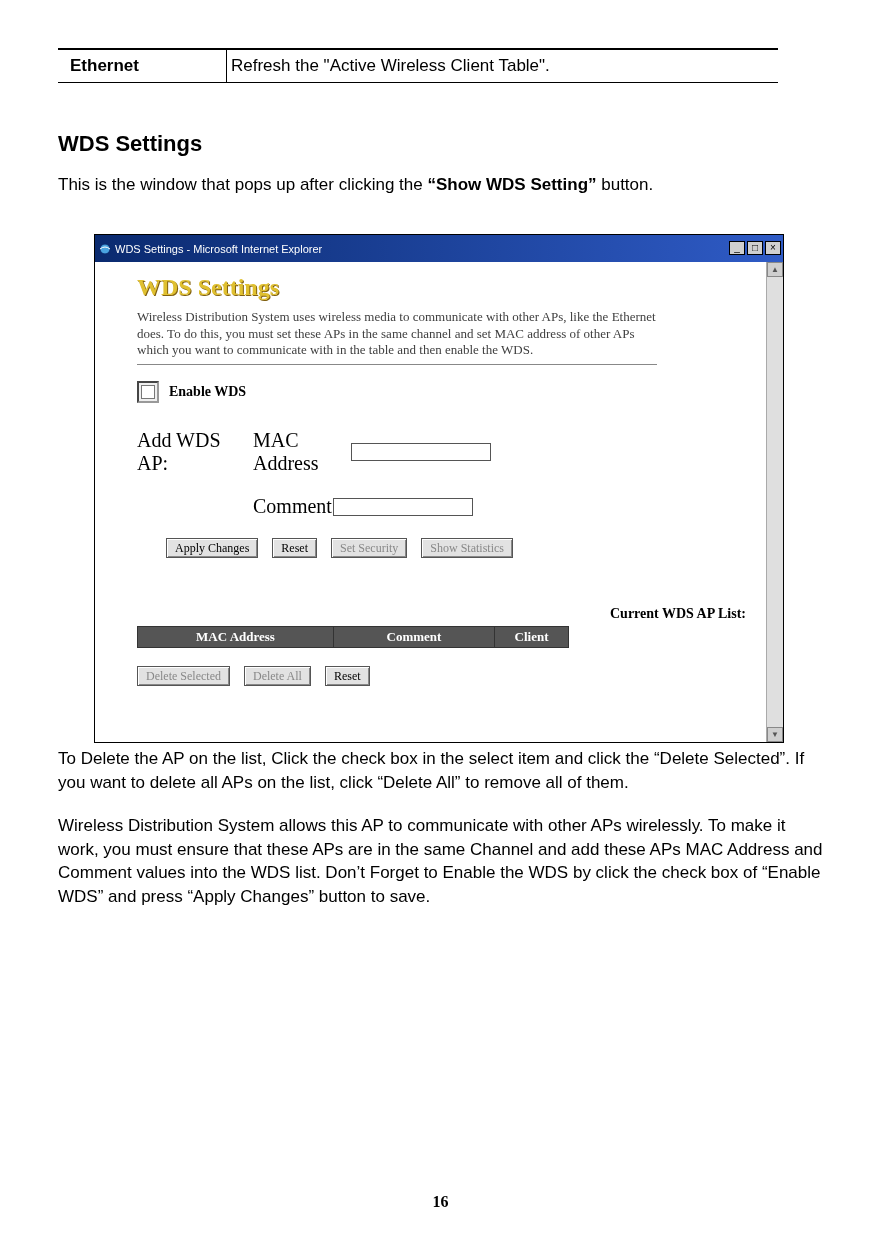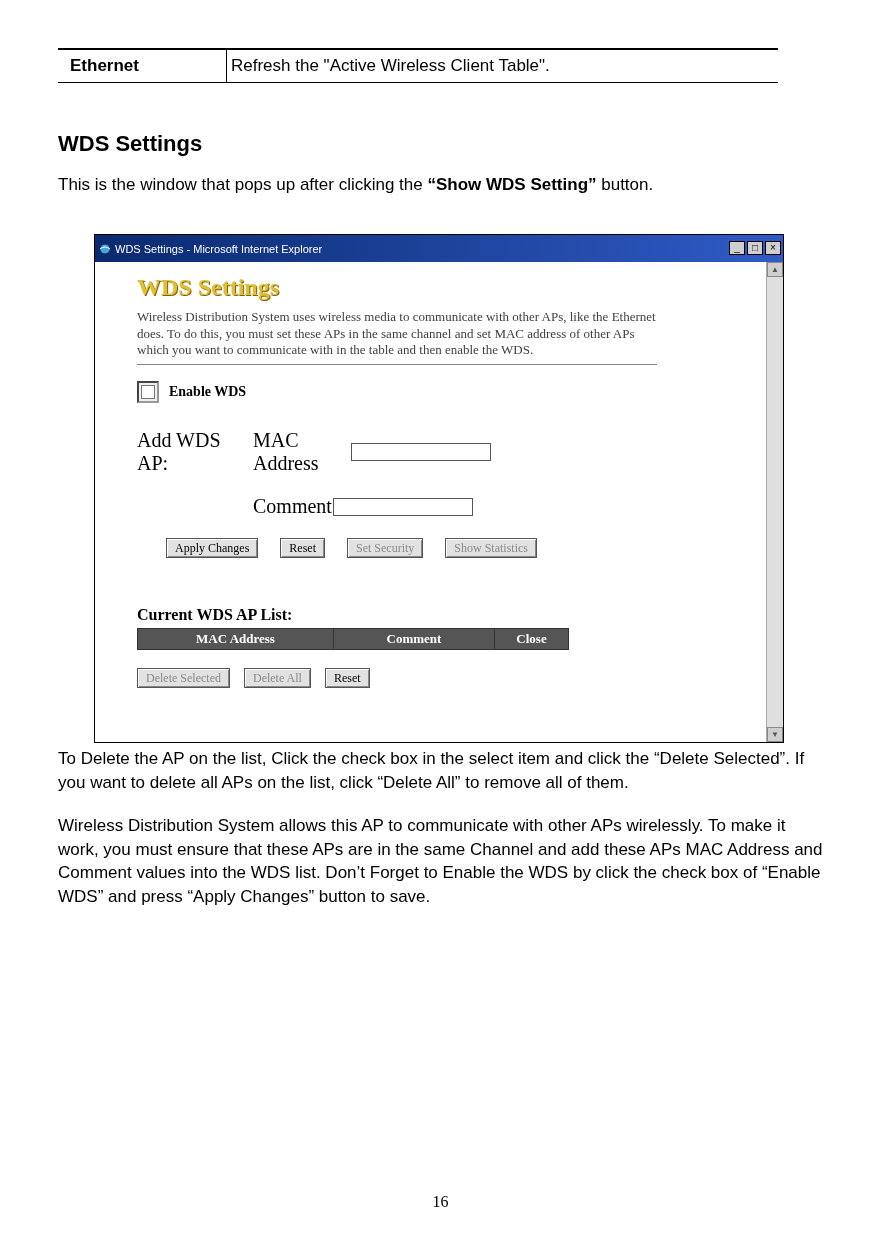--- a/index.html
+++ b/index.html
@@ -204,40 +204,41 @@
   .text-input {
     width: 140px;
     height: 18px;
     border: 1px solid #555;
     background: #fff;
     box-sizing: border-box;
   }
 
   .btn-row {
     display: flex;
-    gap: 22px;
+    gap: 14px;
     margin: 6px 0 48px 0;
     padding-left: 29px;
   }
   .ui-button {
     font-family: "Times New Roman", serif;
     font-size: 12px;
     padding: 3px 8px;
     background: #e2e2e2;
     border: 1px solid #555;
     box-shadow: inset 1px 1px 0 #fff, inset -1px -1px 0 #888;
     color: #000;
     line-height: 1;
   }
   .ui-button.disabled { color: #888; }
 
   .list-title {
     font-weight: bold;
-    font-size: 16px;
+    font-size: 14px;
     margin-bottom: 4px;
+    text-align: right;
   }
   .list-header {
     display: flex;
     width: 430px;
     background: #555;
     color: #fff;
     font-weight: bold;
     font-size: 13px;
     border: 1px solid #333;
   }
@@ -262,20 +263,21 @@
     margin: 0 0 20px 0;
   }
 
   .page-number {
     position: absolute;
     left: 0; right: 0;
     bottom: 36px;
     text-align: center;
     font-family: "Times New Roman", serif;
     font-size: 16px;
+    font-weight: bold;
   }
 </style>
 </head>
 <body>
 
 <div class="page">
 
   <table class="top-table">
     <tbody>
         <tr class="row0">
@@ -336,21 +338,21 @@
           <span class="ui-button">Apply Changes</span>
           <span class="ui-button">Reset</span>
           <span class="ui-button disabled">Set Security</span>
           <span class="ui-button disabled">Show Statistics</span>
         </div>
 
         <div class="list-title">Current WDS AP List:</div>
         <div class="list-header">
           <div class="col-mac">MAC Address</div>
           <div class="col-comment">Comment</div>
-          <div class="col-select">Close</div>
+          <div class="col-select">Client</div>
         </div>
 
         <div class="lower-btn-row">
           <span class="ui-button disabled">Delete Selected</span>
           <span class="ui-button disabled">Delete All</span>
           <span class="ui-button">Reset</span>
         </div>
 
       </div>
 

